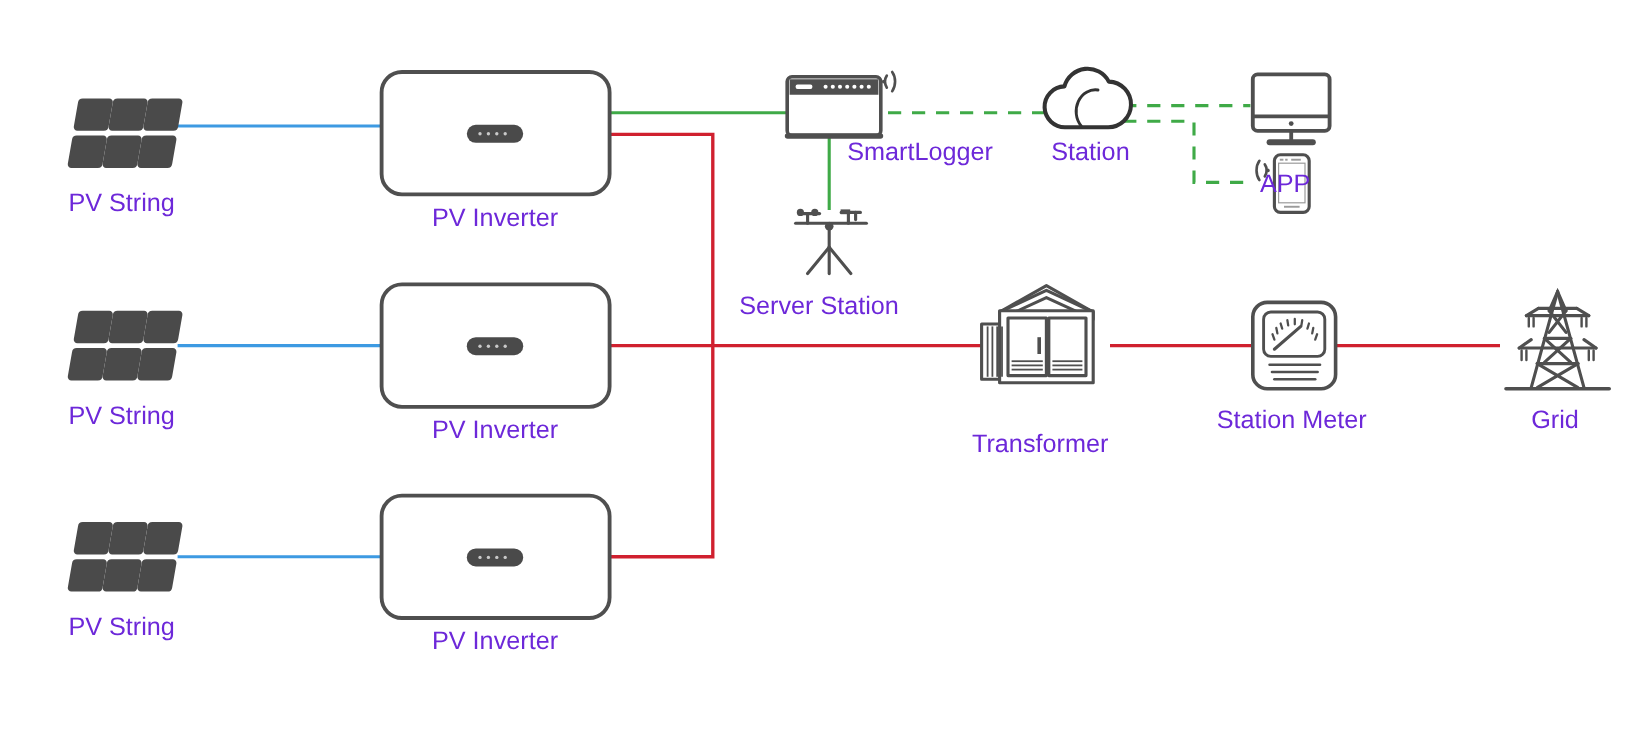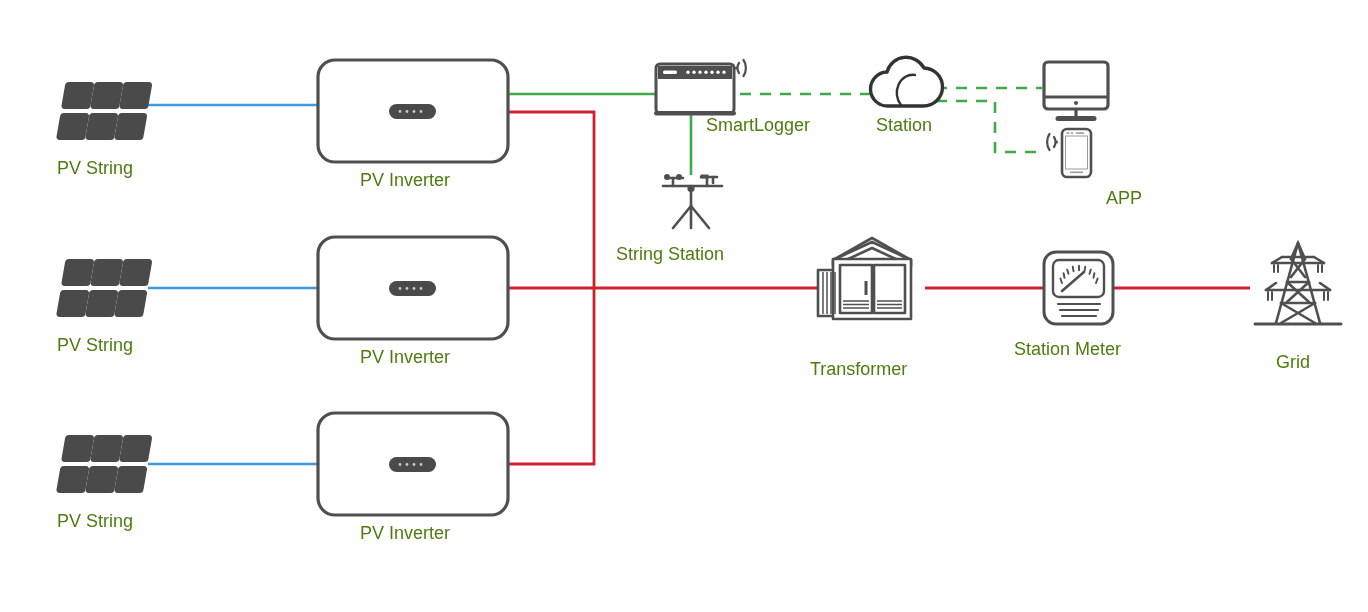--- a/index.html
+++ b/index.html
@@ -1,20 +1,20 @@
 <!DOCTYPE html>
 <html><head>
 <meta charset="utf-8">
 <style>
   html,body{margin:0;padding:0;background:#ffffff;}
   body{width:1368px;height:612px;overflow:hidden;
        font-family:"Liberation Sans","DejaVu Sans",sans-serif;}
   #stage{position:relative;width:1368px;height:612px;background:#fff;}
   #stage svg{position:absolute;left:0;top:0;}
-  .lbl{position:absolute;color:#4d7c0f;font-size:18px;white-space:nowrap;
+  .lbl{position:absolute;color:#6d28d9;font-size:21px;white-space:nowrap;
        font-family:"Liberation Sans","DejaVu Sans",sans-serif;text-align:right;}
 </style>
 </head>
 <body>
 
 <div id="stage">
 
   <svg width="1368" height="612" viewBox="0 0 1368 612">
 
     <g>
@@ -281,21 +281,21 @@
 
   <div class="lbl" style="left:57px;  top:158px;">PV String</div>
   <div class="lbl" style="left:57px;  top:335px;">PV String</div>
   <div class="lbl" style="left:57px;  top:511px;">PV String</div>
 
   <div class="lbl" style="left:360px; top:170px;">PV Inverter</div>
   <div class="lbl" style="left:360px; top:347px;">PV Inverter</div>
   <div class="lbl" style="left:360px; top:523px;">PV Inverter</div>
 
   <div class="lbl" style="left:706px; top:115px;">SmartLogger</div>
-  <div class="lbl" style="left:616px; top:244px;">String Station</div>
+  <div class="lbl" style="left:616px; top:244px;">Server Station</div>
   <div class="lbl" style="left:876px; top:115px;">Station</div>
-  <div class="lbl" style="left:1106px;top:142px;margin-top:46px;">APP</div>
+  <div class="lbl" style="left:1050px;top:142px;">APP</div>
 
   <div class="lbl" style="left:810px; top:339px;margin-top:20px;">Transformer</div>
   <div class="lbl" style="left:1014px;top:339px;">Station Meter</div>
-  <div class="lbl" style="left:1276px;top:352px;">Grid</div>
+  <div class="lbl" style="left:1276px;top:339px;">Grid</div>
 
 </div>
 
 </body></html>

